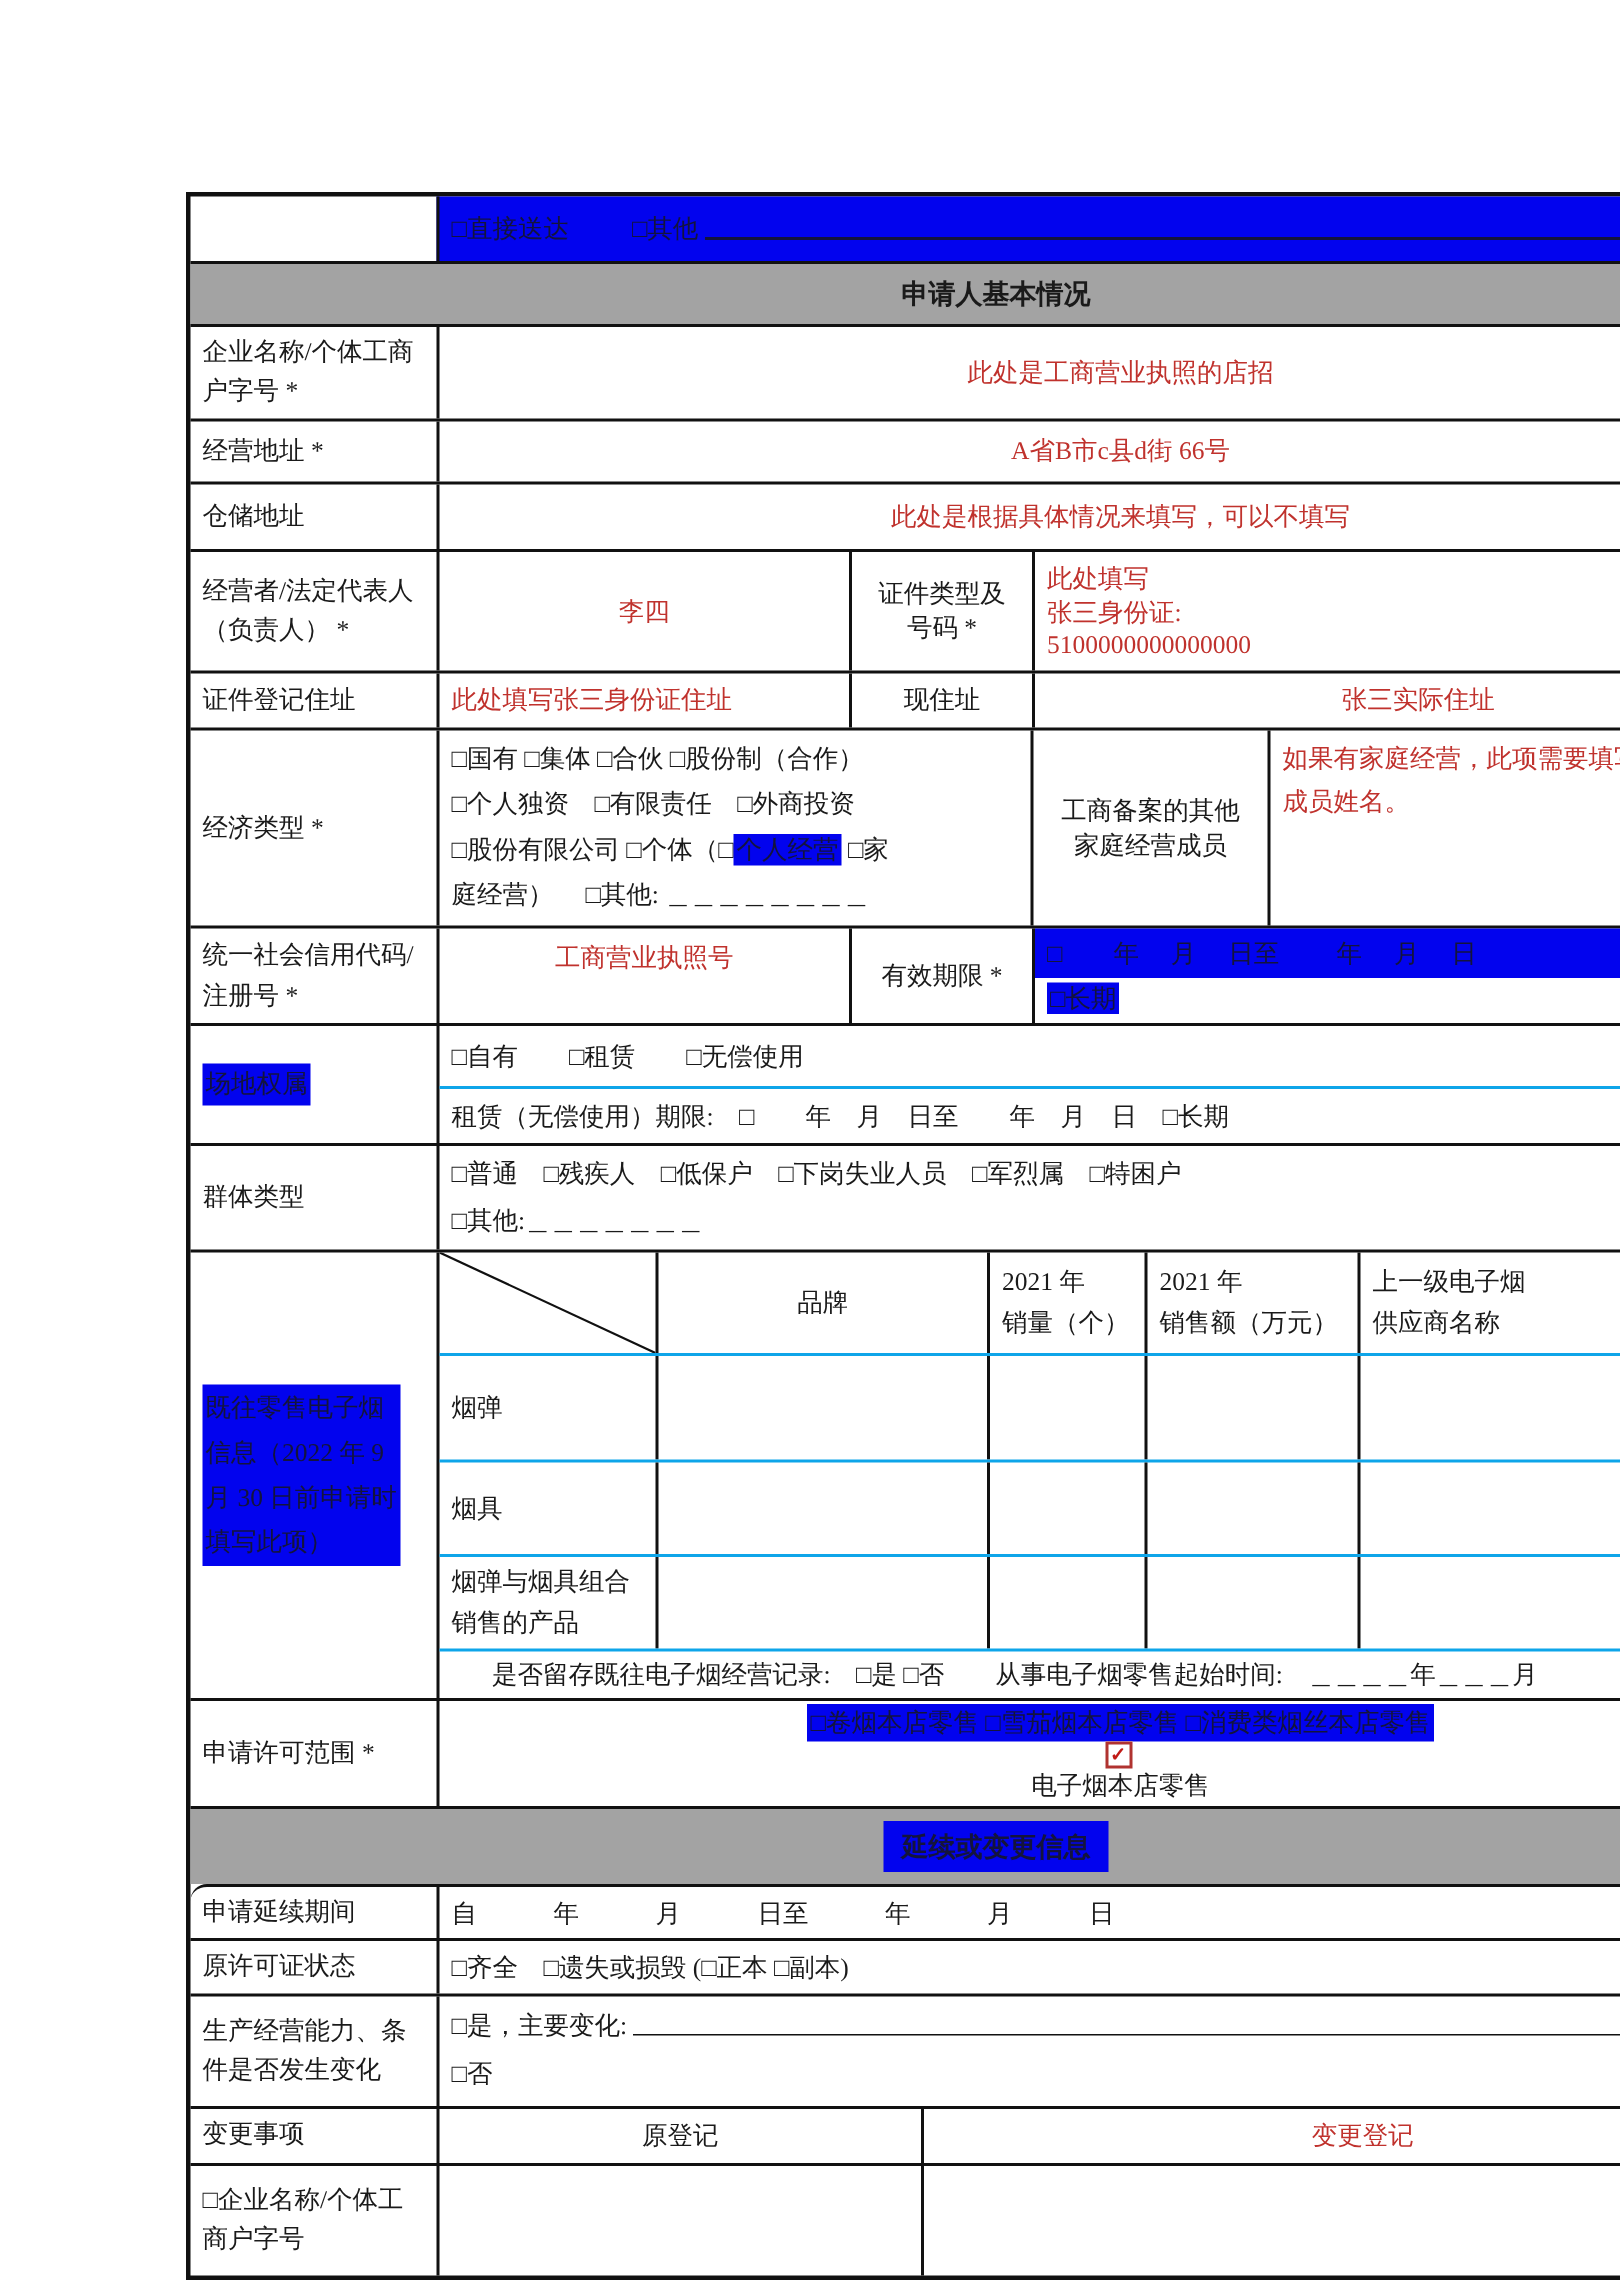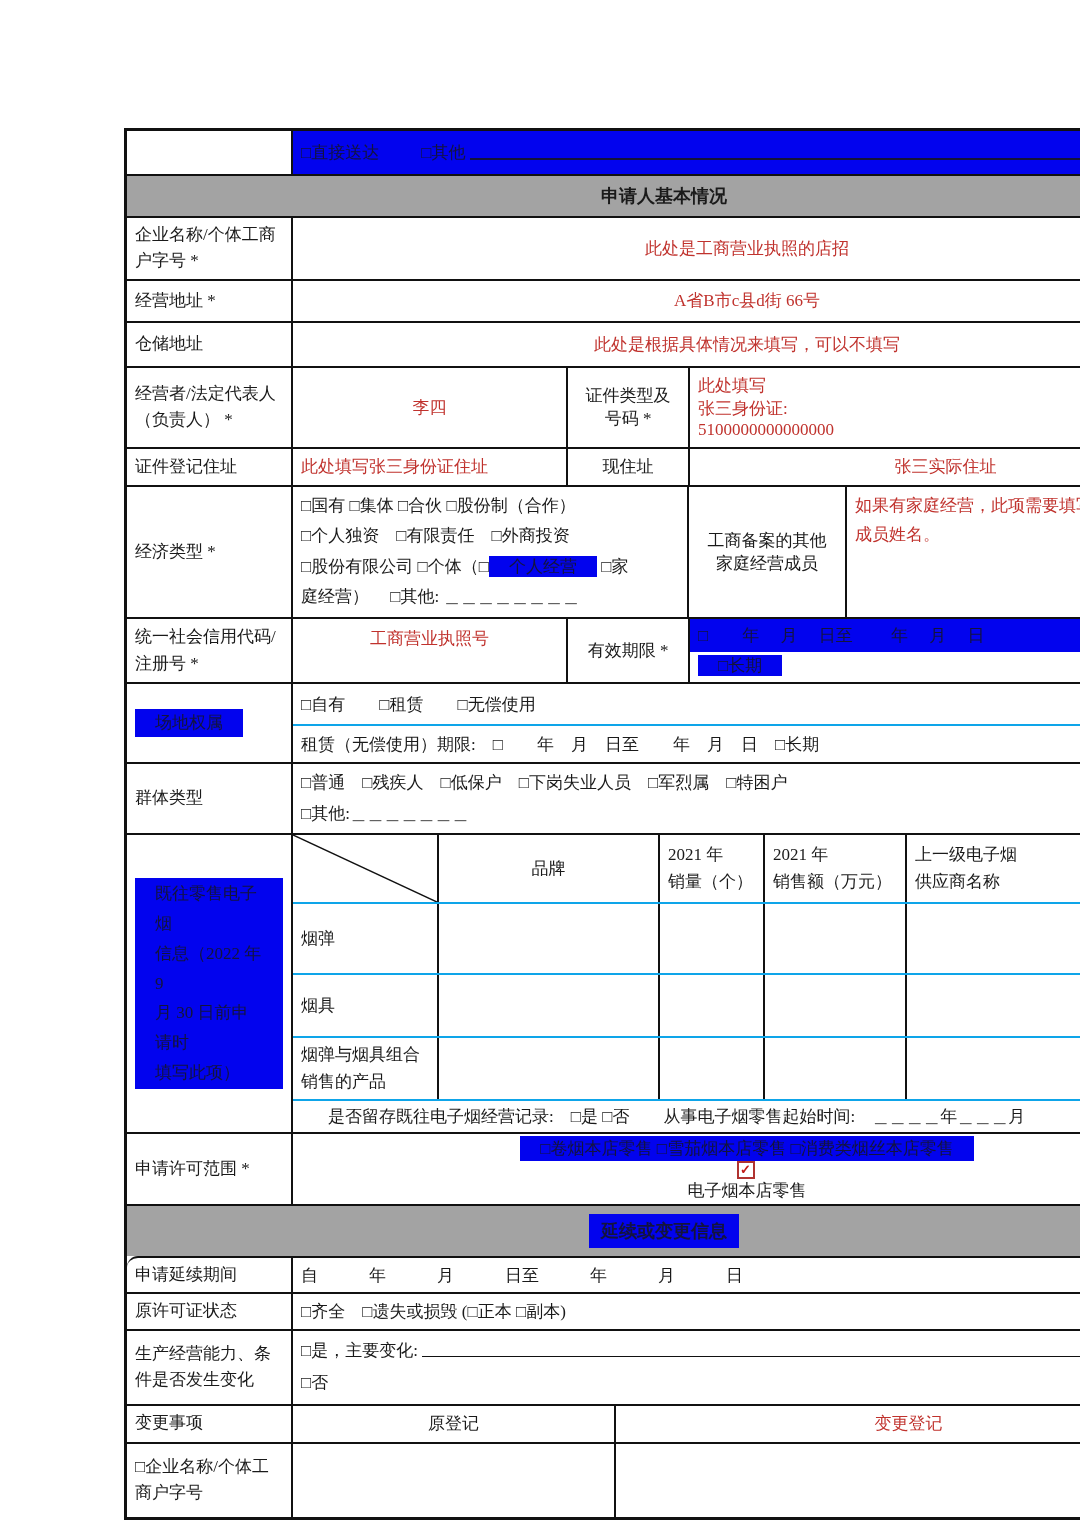--- a/index.html
+++ b/index.html
@@ -54,21 +54,21 @@
   .w105{width:105px;flex:0 0 auto;} .w142{width:142px;flex:0 0 auto;}
   
   .w323{width:323px;flex:0 0 auto;}
   .diag{position:relative;}
   .diag svg{position:absolute;inset:0;width:100%;height:100%;}
   .cb-checked{
     display:inline-block;width:14px;height:14px;border:2px solid #b03330;color:#c11b17;
     line-height:13px;text-align:center;font-weight:bold;font-size:13px;
     vertical-align:-2px;margin-right:3px;background:#fff;
   }
-  .hl-chip{display:inline;padding:1px 20px;}
+  .hl-chip{display:inline;padding:1px 2px;}
   .hist-label{line-height:1.75;}
   .hdr-cell{display:flex;align-items:center;justify-content:center;text-align:center;line-height:1.55;}
 </style>
 </head>
 <body>
 
 <div class="form">
 
   <div class="row h-delivery">
     <div class="c-label cell"></div>

